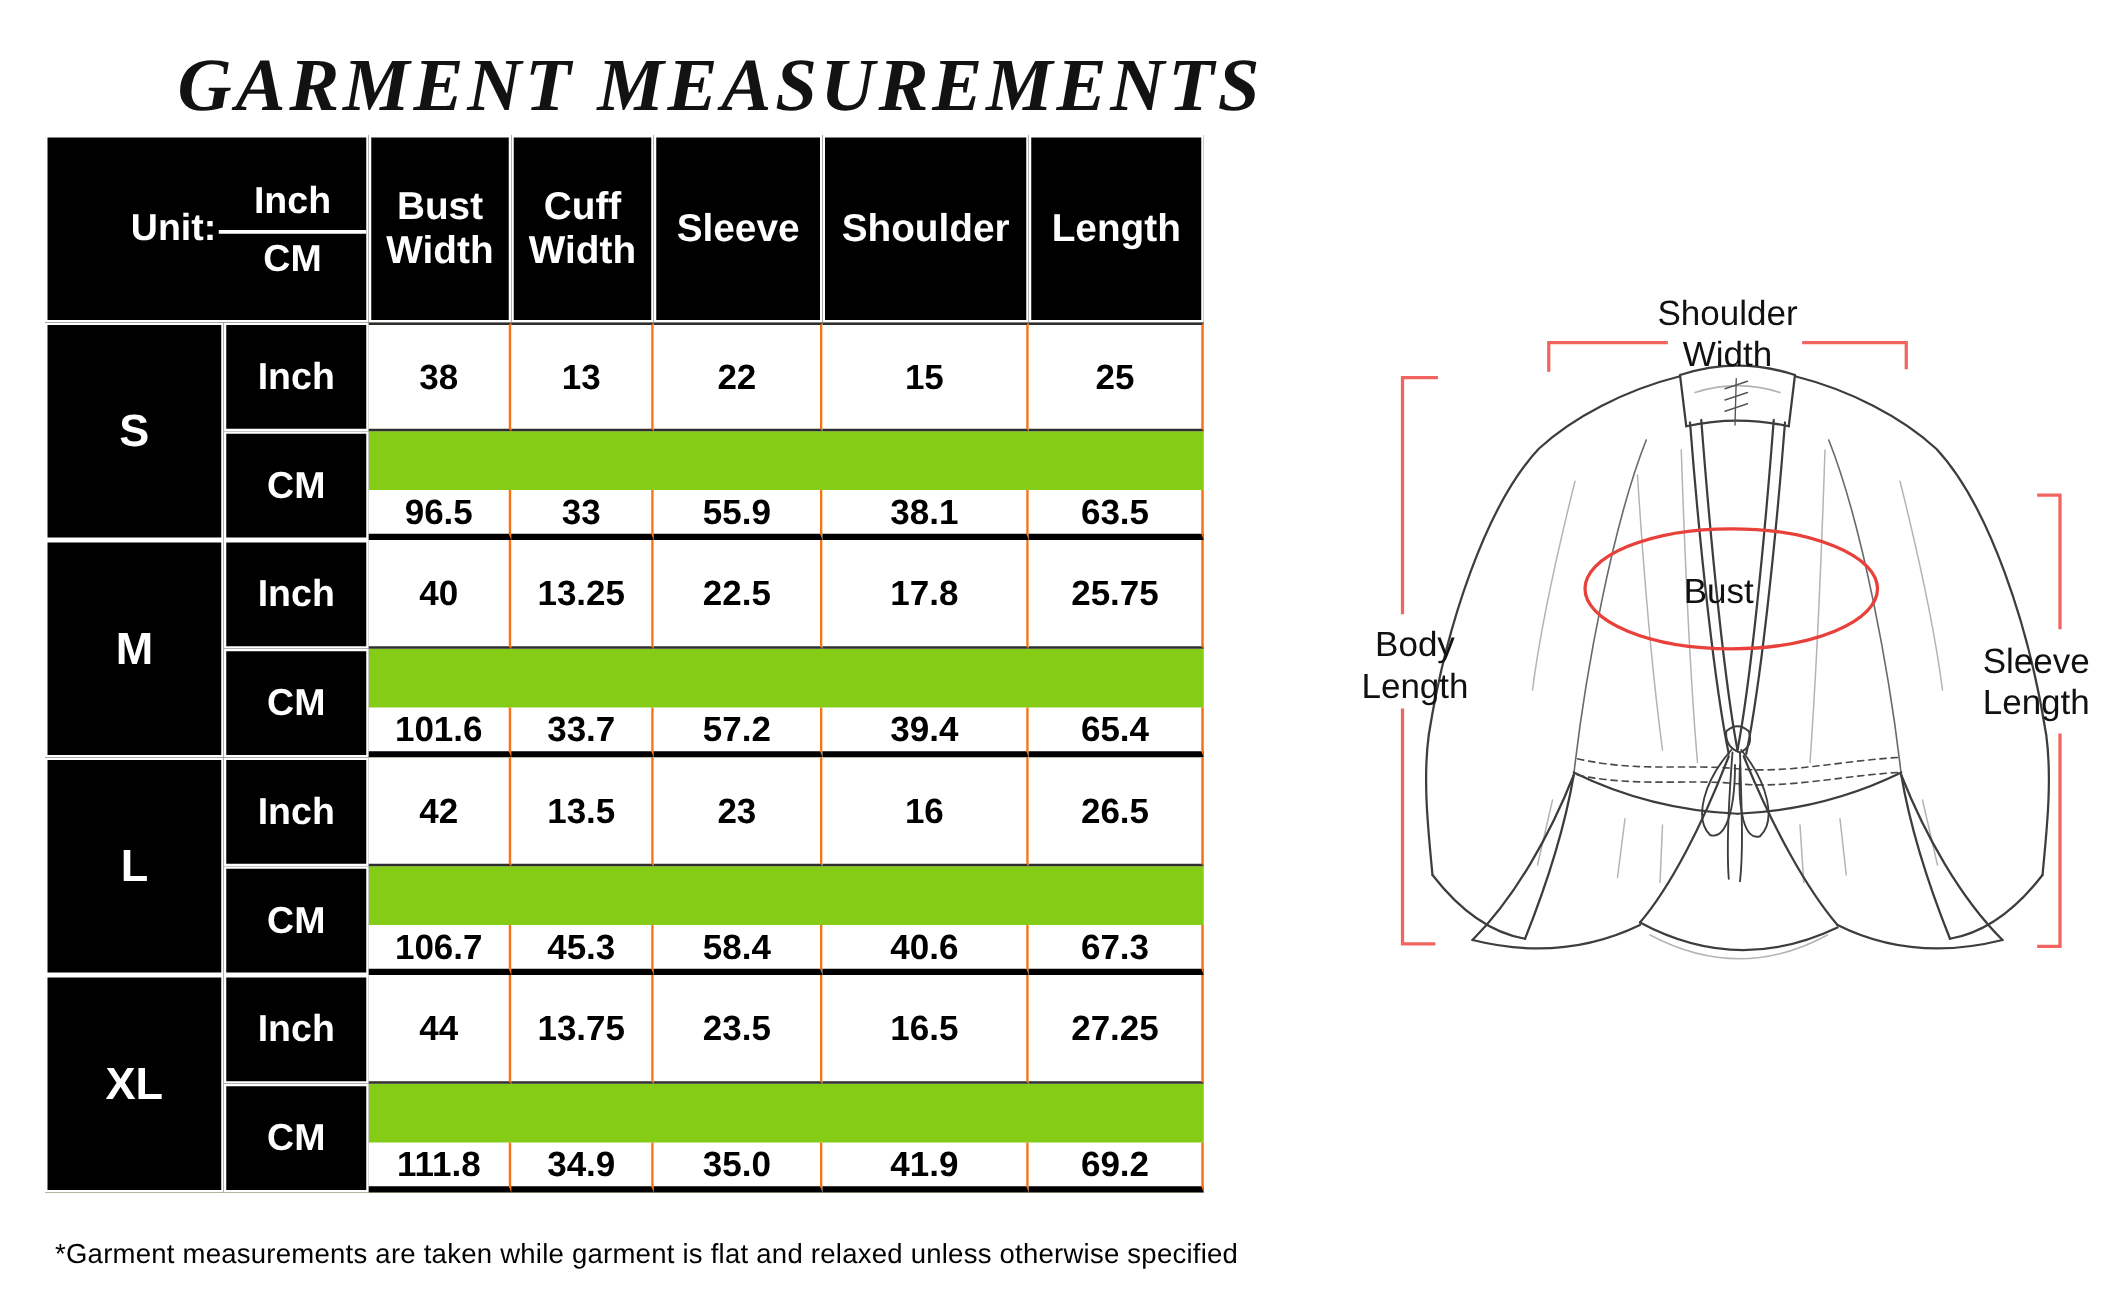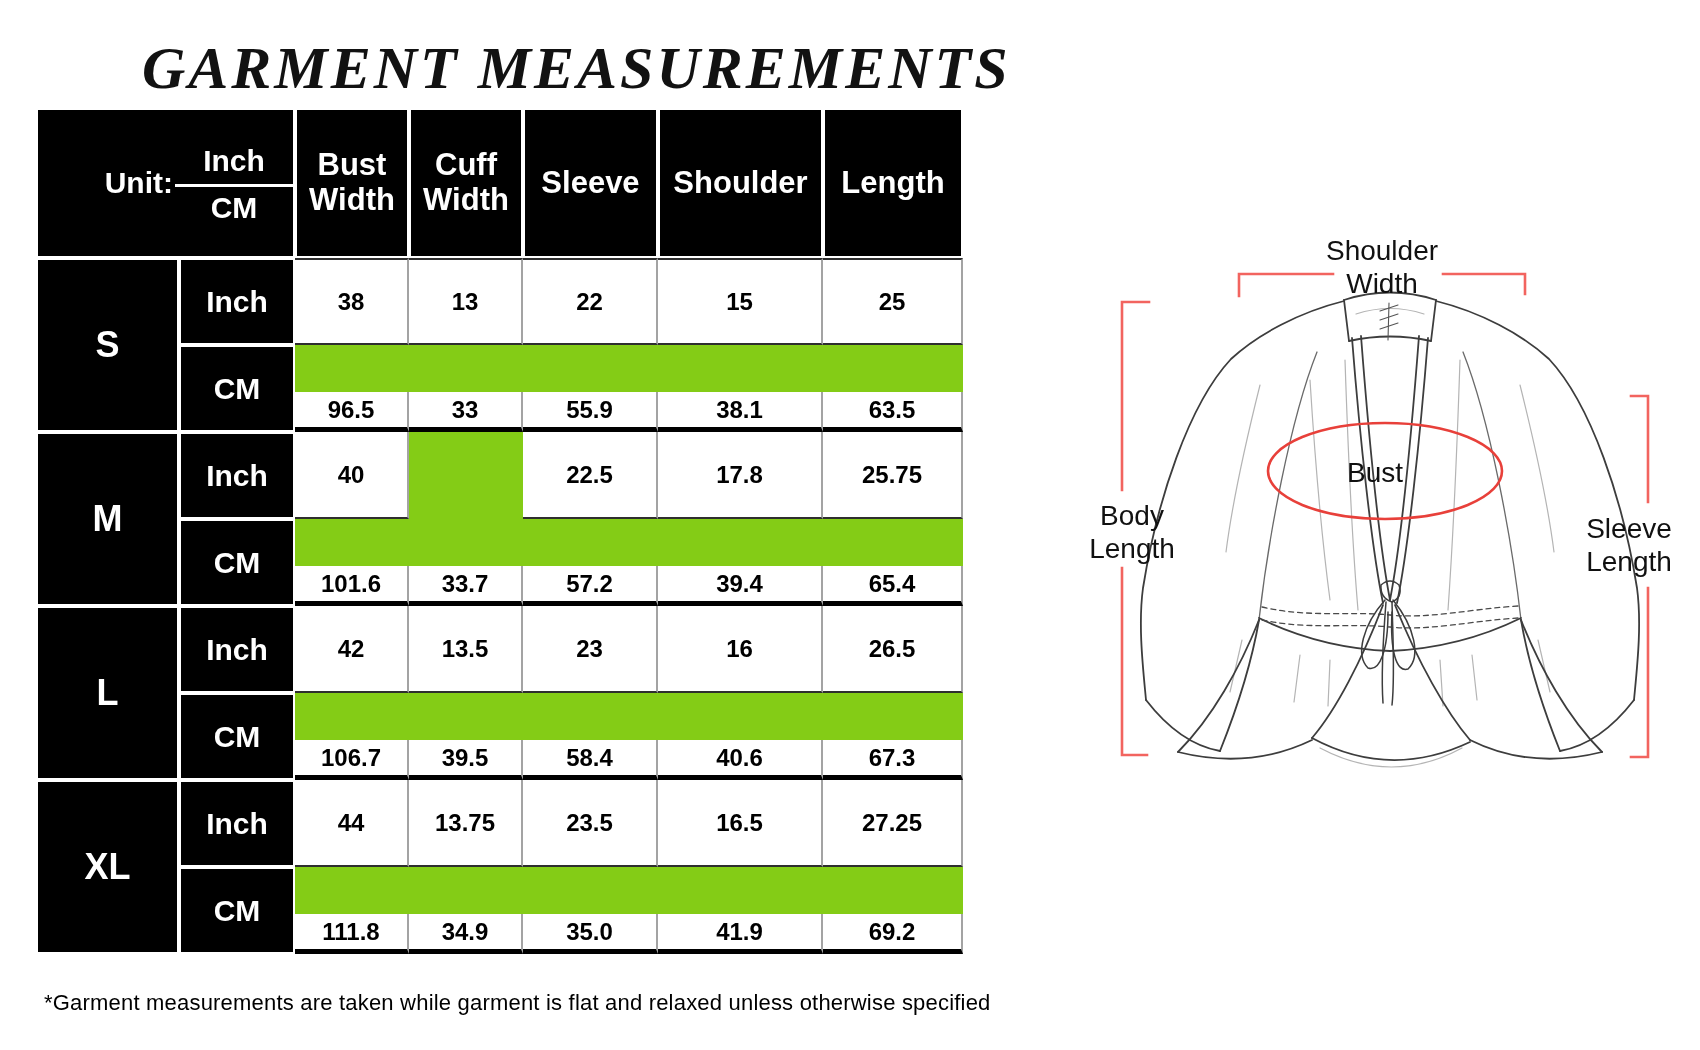--- a/index.html
+++ b/index.html
@@ -21,23 +21,23 @@
        font-weight:700;text-align:center;}
   .hc{font-size:31px;line-height:1.12;padding:4px;}
   .size-cell{font-size:36px;}
   .ucell{font-size:30px;}
   .unit-head{justify-content:flex-end;padding:0;}
   .unit-word{font-size:30px;margin-right:2px;}
   .unit-stack{display:flex;flex-direction:column;align-items:center;width:118px;}
   .unit-top{display:block;width:100%;text-align:center;border-bottom:3px solid #fff;
             padding:2px 0 6px;font-size:30px;}
   .unit-bottom{display:block;padding-top:4px;font-size:30px;}
-  .dcell{background:#fff;color:#000;font-weight:700;font-size:24px;
+  .dcell{background:#fff;color:#000;font-weight:700;font-size:28px;
          display:flex;align-items:center;justify-content:center;
-         border-right:2px solid #a3a3a3;border-bottom:2px solid #2e2e2e;}
+         border-right:2px solid #f97316;border-bottom:2px solid #2e2e2e;}
   .rt{border-top:2px solid #2e2e2e;}
   .ge{border-bottom:5px solid #000;margin-top:47px;}
 
   
   .footnote{position:absolute;left:44px;top:990px;font-size:22px;color:#000;
             letter-spacing:0.2px;font-weight:400;}
 
   
   .diagram{position:absolute;left:1020px;top:215px;width:670px;height:575px;}
   .diagram text{font-family:"Liberation Sans",sans-serif;font-size:28px;fill:#111;}
@@ -84,38 +84,39 @@
     <div class="dcell rt" style="grid-area:2/6/3/7">15</div>
     <div class="dcell rt" style="grid-area:2/7/3/8">25</div>
 
     <div class="dcell ge" style="grid-area:3/3/4/4">96.5</div>
     <div class="dcell ge" style="grid-area:3/4/4/5">33</div>
     <div class="dcell ge" style="grid-area:3/5/4/6">55.9</div>
     <div class="dcell ge" style="grid-area:3/6/4/7">38.1</div>
     <div class="dcell ge" style="grid-area:3/7/4/8">63.5</div>
 
     <div class="dcell" style="grid-area:4/3/5/4">40</div>
+    <div class="dcell" style="grid-area:4/4/5/5">13.25</div>
     <div class="dcell" style="grid-area:4/5/5/6">22.5</div>
     <div class="dcell" style="grid-area:4/6/5/7">17.8</div>
     <div class="dcell" style="grid-area:4/7/5/8">25.75</div>
 
     <div class="dcell ge" style="grid-area:5/3/6/4">101.6</div>
     <div class="dcell ge" style="grid-area:5/4/6/5">33.7</div>
     <div class="dcell ge" style="grid-area:5/5/6/6">57.2</div>
     <div class="dcell ge" style="grid-area:5/6/6/7">39.4</div>
     <div class="dcell ge" style="grid-area:5/7/6/8">65.4</div>
 
     <div class="dcell" style="grid-area:6/3/7/4">42</div>
     <div class="dcell" style="grid-area:6/4/7/5">13.5</div>
     <div class="dcell" style="grid-area:6/5/7/6">23</div>
     <div class="dcell" style="grid-area:6/6/7/7">16</div>
     <div class="dcell" style="grid-area:6/7/7/8">26.5</div>
 
     <div class="dcell ge" style="grid-area:7/3/8/4">106.7</div>
-    <div class="dcell ge" style="grid-area:7/4/8/5">39.5</div>
+    <div class="dcell ge" style="grid-area:7/4/8/5">45.3</div>
     <div class="dcell ge" style="grid-area:7/5/8/6">58.4</div>
     <div class="dcell ge" style="grid-area:7/6/8/7">40.6</div>
     <div class="dcell ge" style="grid-area:7/7/8/8">67.3</div>
 
     <div class="dcell" style="grid-area:8/3/9/4">44</div>
     <div class="dcell" style="grid-area:8/4/9/5">13.75</div>
     <div class="dcell" style="grid-area:8/5/9/6">23.5</div>
     <div class="dcell" style="grid-area:8/6/9/7">16.5</div>
     <div class="dcell" style="grid-area:8/7/9/8">27.25</div>
 

